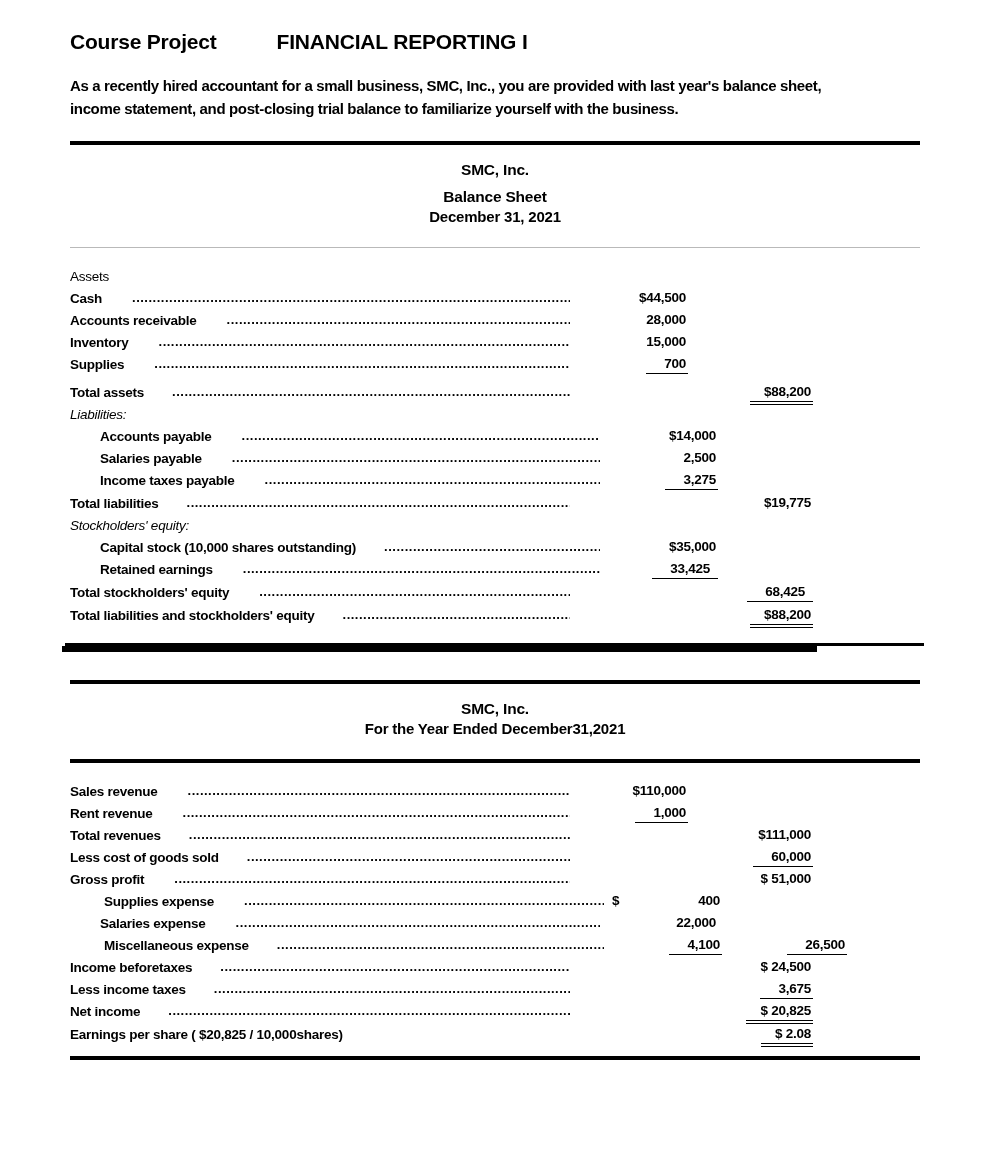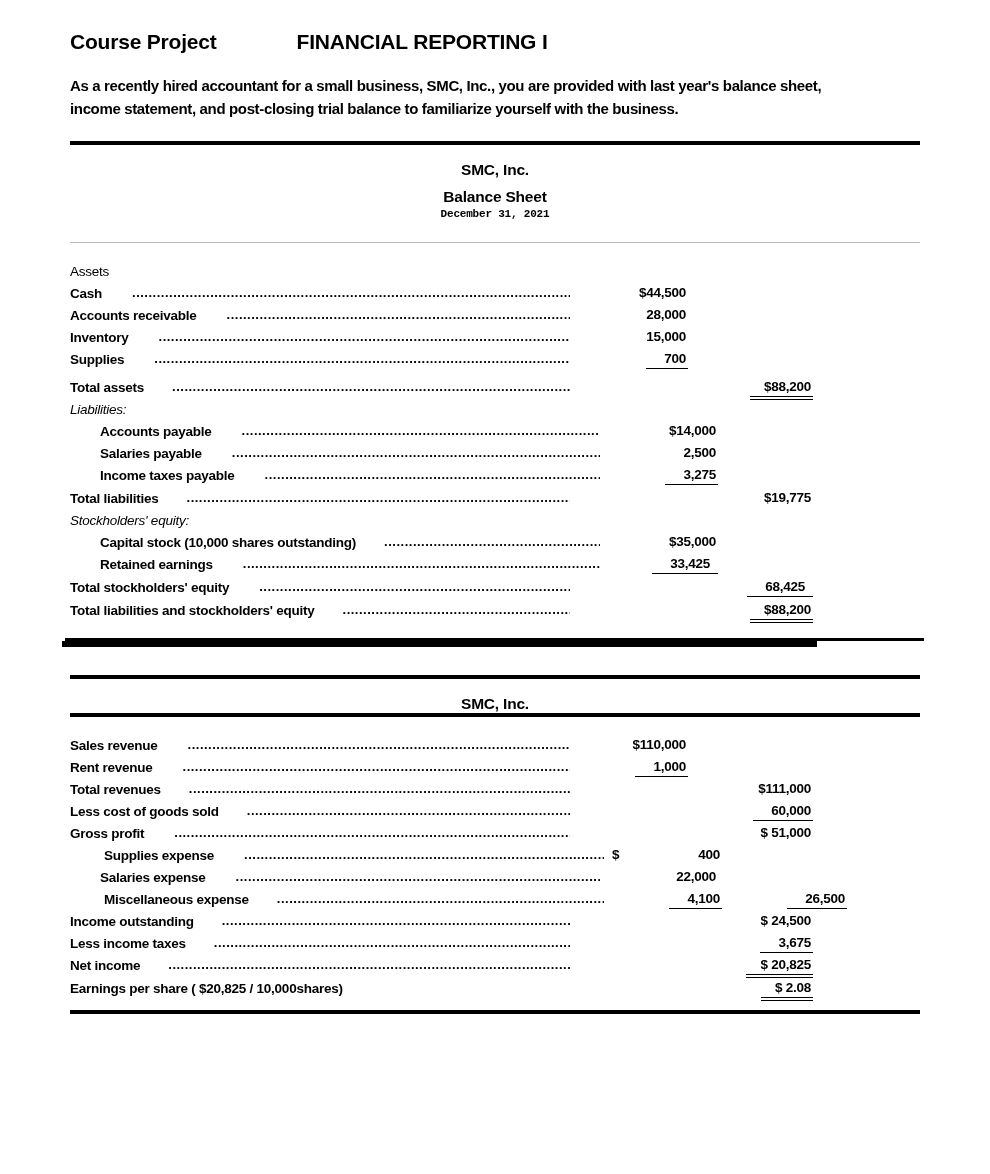--- a/index.html
+++ b/index.html
@@ -30,21 +30,21 @@
     padding: 30px 0 0 70px;
   }
   .doc-header .course {
     font-size: 21px;
     font-weight: bold;
     letter-spacing: -0.2px;
   }
   .doc-header .course-title {
     font-size: 21px;
     font-weight: bold;
-    margin-left: 80px;
+    margin-left: 60px;
     letter-spacing: -0.2px;
   }
 
   .intro {
     margin: 20px 70px 0 70px;
     font-size: 15px;
     font-weight: bold;
     line-height: 1.55;
     letter-spacing: -0.35px;
     width: 800px;
@@ -84,21 +84,21 @@
     background: #000;
   }
 
   
   .stmt-title {
     text-align: center;
     font-weight: bold;
   }
   .stmt-title .l1 { font-size: 15.5px; padding-top: 16px; letter-spacing: -0.2px;}
   .stmt-title .l2 { font-size: 15.5px; padding-top: 9px; letter-spacing: -0.2px;}
-  .stmt-title .l3 { font-size: 11px; padding-top: 2px; padding-bottom: 22px; letter-spacing: -0.2px; font-family: Liberation Mono, monospace;}
+  .stmt-title .l3 { font-size: 15px; padding-top: 2px; padding-bottom: 22px; letter-spacing: -0.2px;}
 
   .stmt-body {
     padding: 0 70px;
     font-size: 13.5px;
     font-weight: bold;
   }
 
   
   .row {
     display: flex;
@@ -397,20 +397,21 @@
     </div>
   </div>
 
   <div class="spacer-28"></div>
 
   <div>
     <hr class="rule-thick">
 
     <div class="stmt-title">
       <div class="l1">SMC, Inc.</div>
+      <div class="l3">For the Year Ended December31,2021</div>
     </div>
 
     <hr class="rule-thick">
 
     <div class="stmt-body">
       <div class="spacer-14"></div>
 
       <div class="row">
         <div class="label-cell">
           <span class="lbl">Sales revenue</span>
@@ -497,21 +498,21 @@
         <div class="num col1">
           <span class="money ul">4,100</span>
         </div>
         <div class="num col2">
           <span class="money ul">26,500</span>
         </div>
       </div>
 
       <div class="row">
         <div class="label-cell">
-          <span class="lbl">Income outstanding</span>
+          <span class="lbl">Income beforetaxes</span>
           <span class="leaders tight">........................................................................................................................................................</span>
         </div>
         <div class="num col1"></div>
         <div class="num col2">
           <span class="money">$ 24,500</span>
         </div>
       </div>
 
       <div class="row">
         <div class="label-cell">

